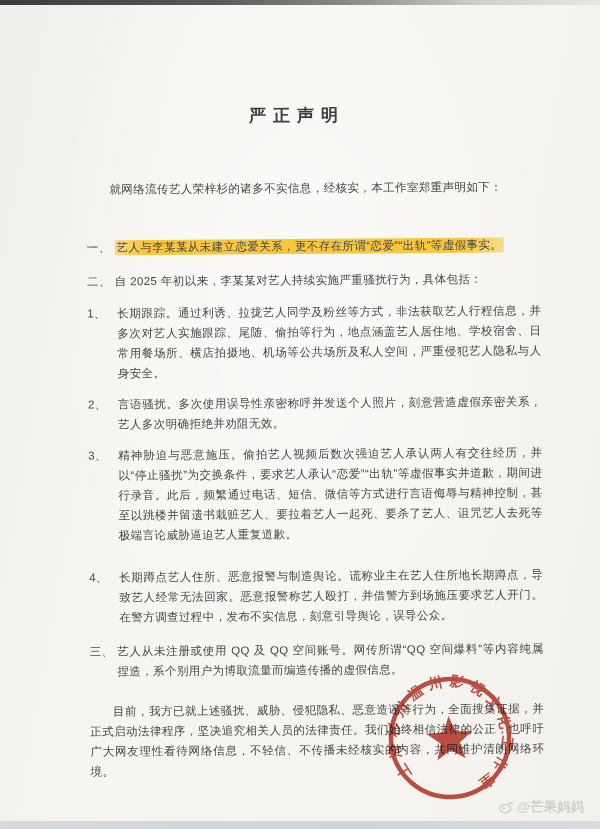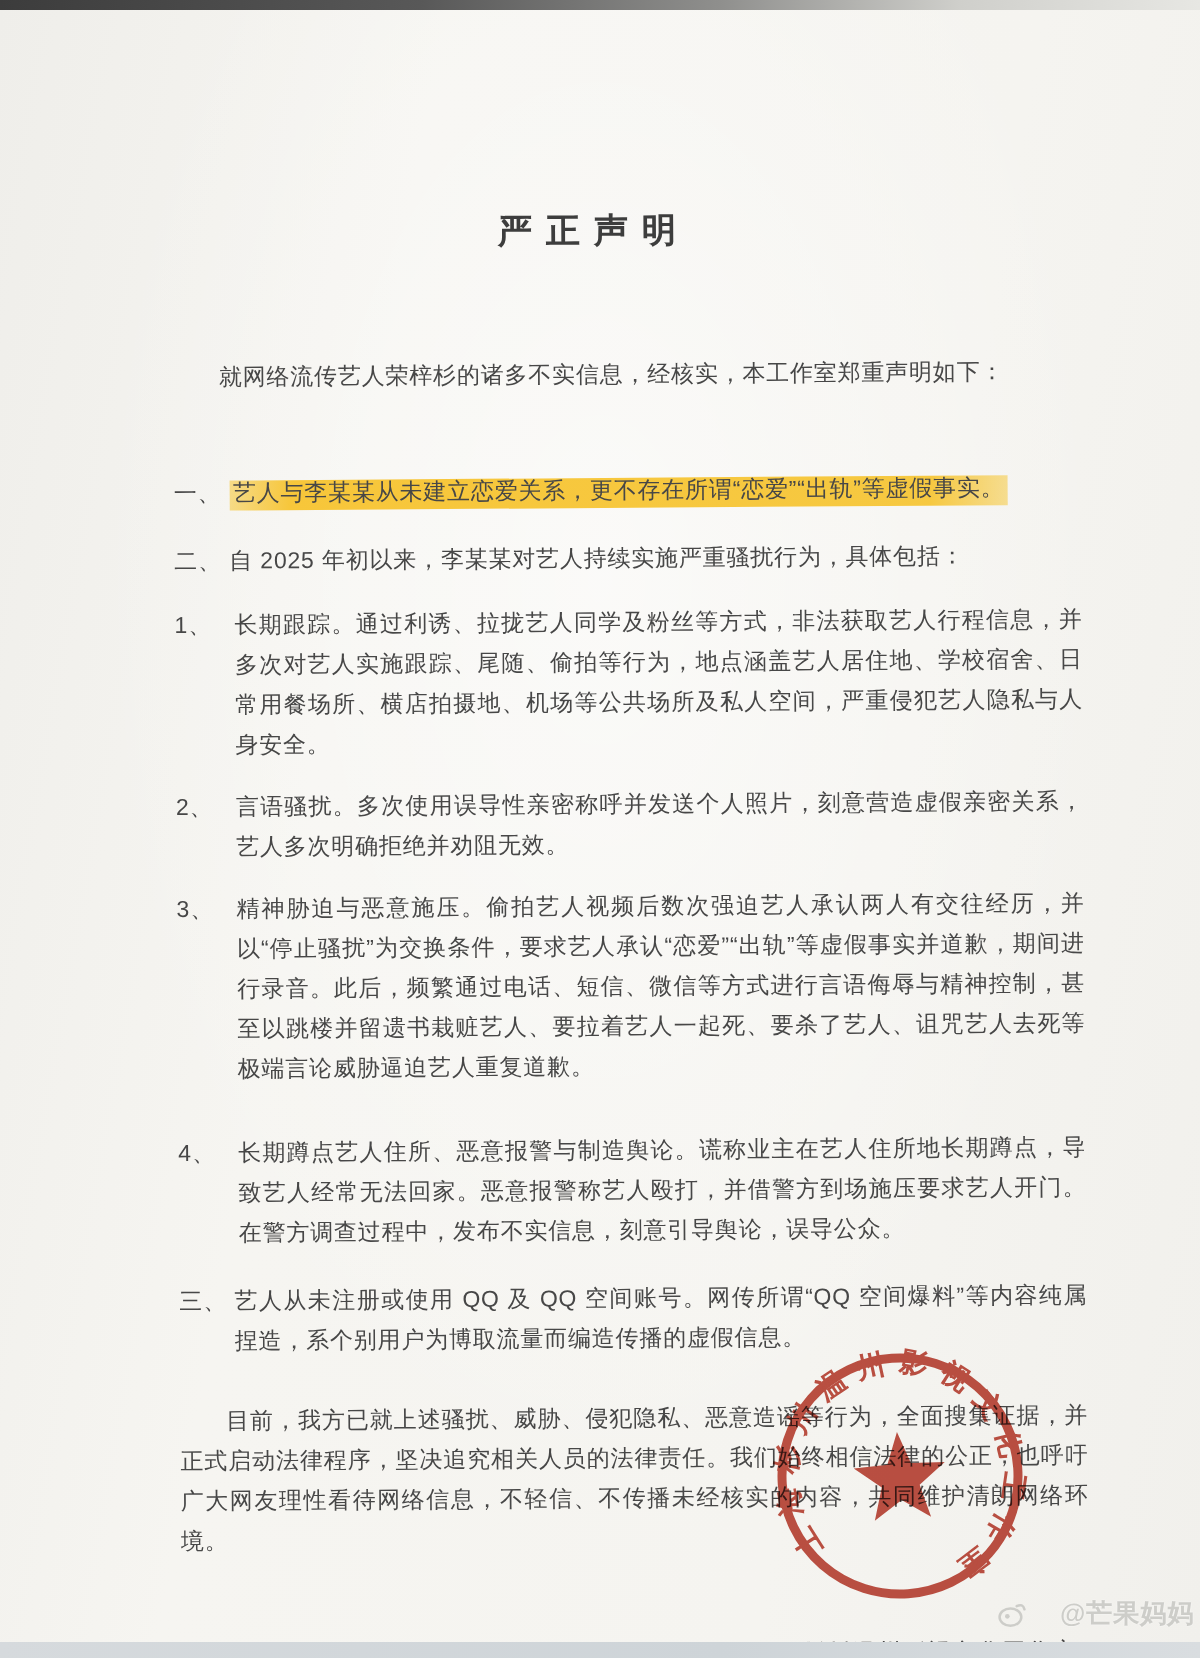--- a/index.html
+++ b/index.html
@@ -76,21 +76,21 @@
   .sign-name{font-size:11.5px;color:#4a4a4a;letter-spacing:1px;}
 
   .seal{
     position:absolute;left:384px;top:672px;width:132px;height:132px;
     z-index:3;opacity:.88;mix-blend-mode:multiply;
     transform:rotate(-4deg);
   }
 
   .watermark{
     position:absolute;left:498px;top:798px;z-index:4;
-    display:flex;align-items:center;gap:16px;
+    display:flex;align-items:center;gap:3px;
     color:#cdcdc9;font-size:13px;font-weight:bold;letter-spacing:.5px;
     text-shadow:0 0 1px rgba(255,255,255,.8);
   }
   .wm-icon{width:16px;height:14px;display:block;}
 </style>
 </head>
 <body>
 
 <div class="scene">
   <div class="top-band"></div>

